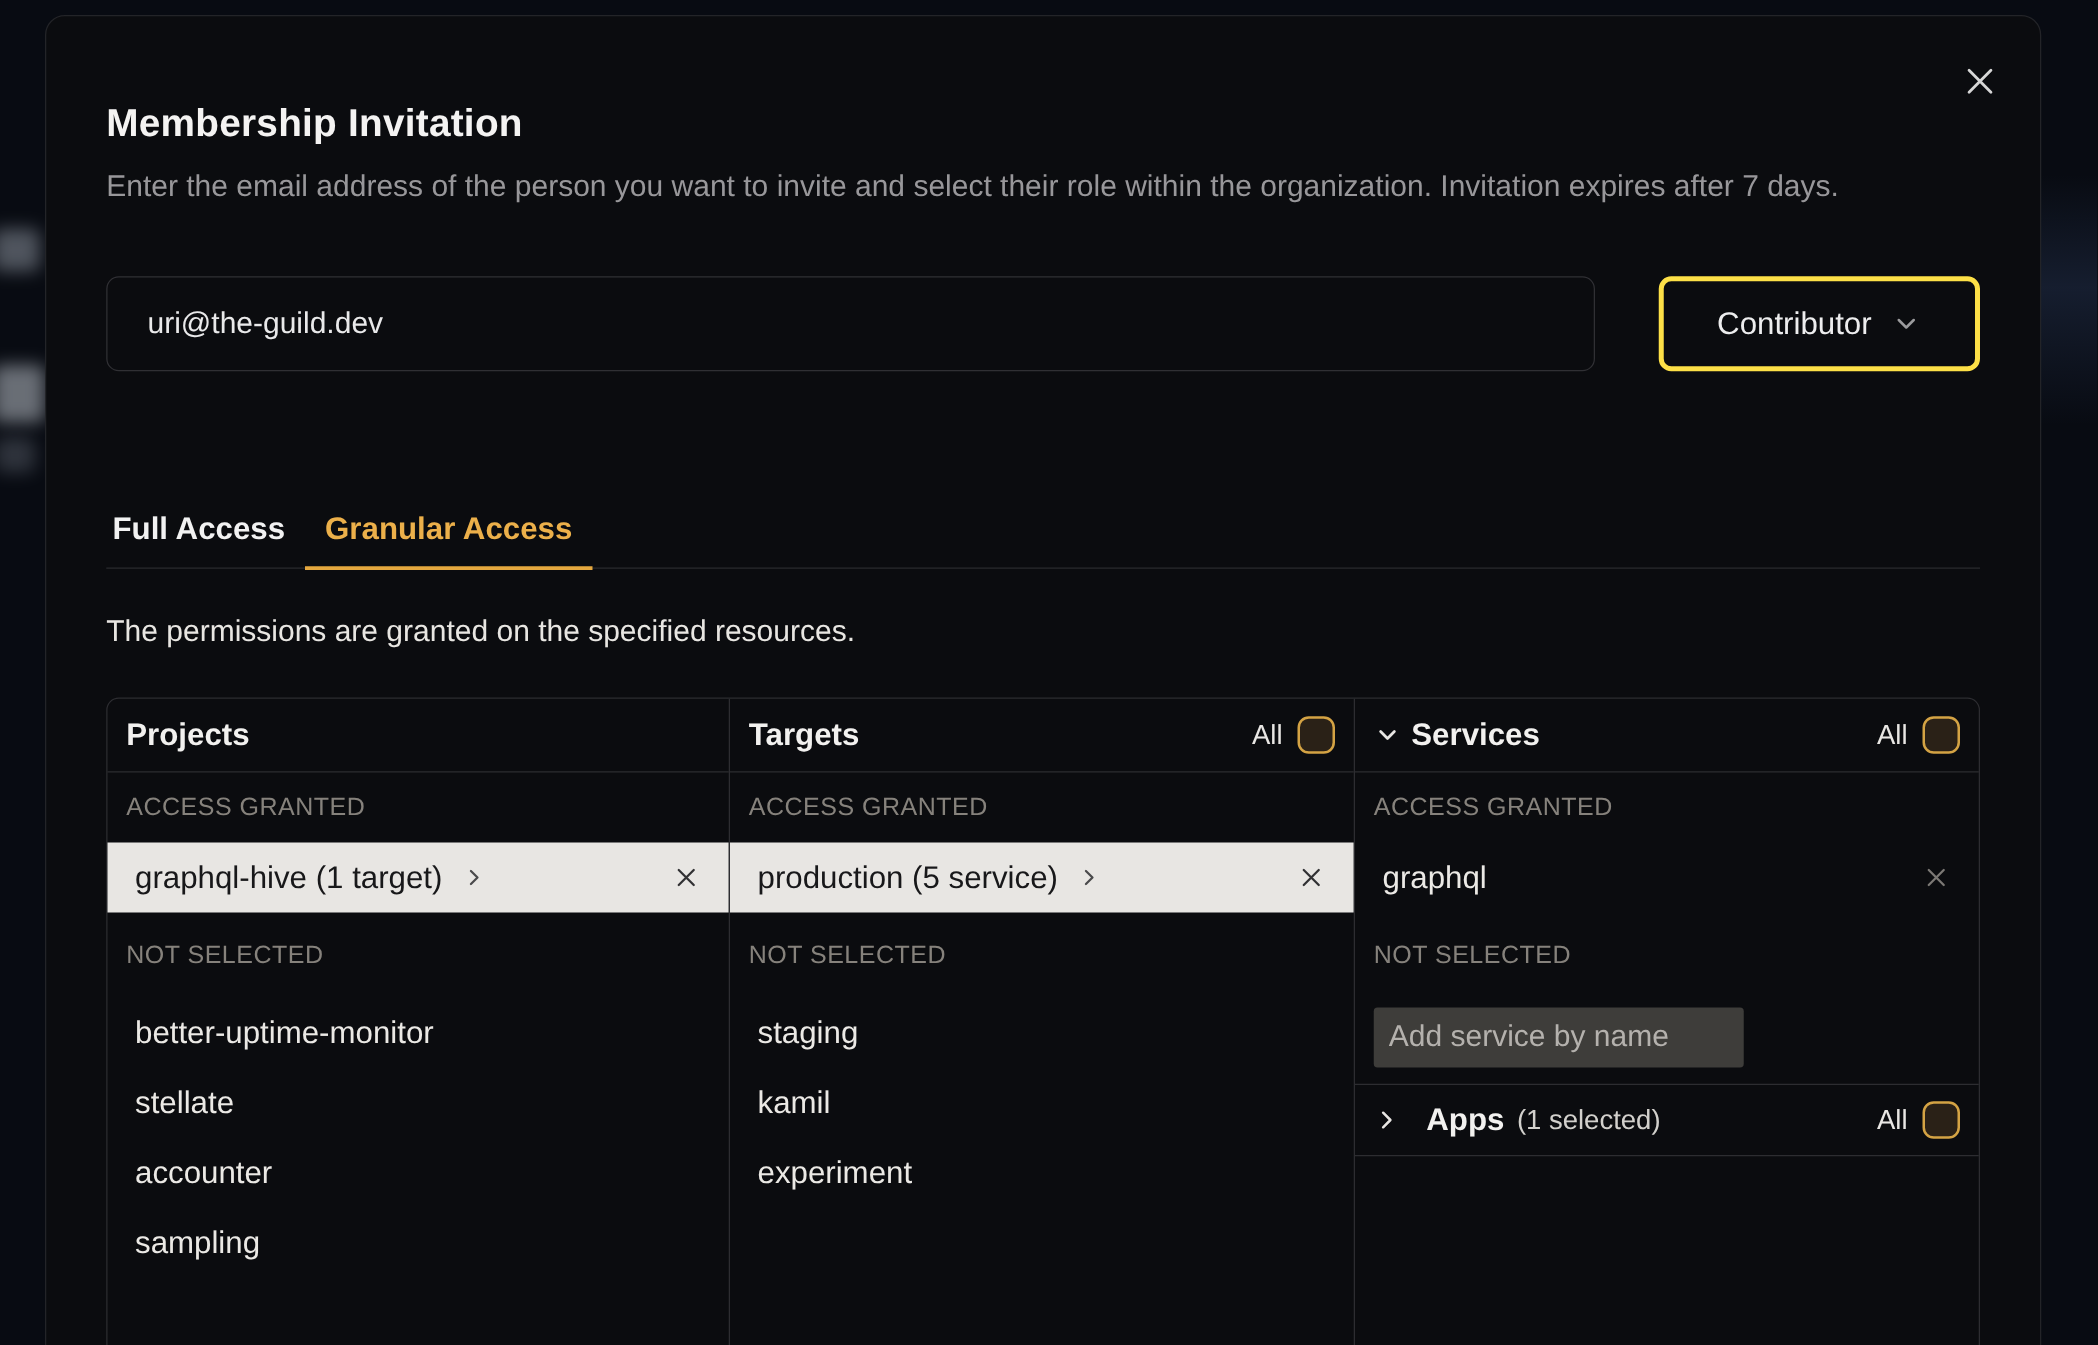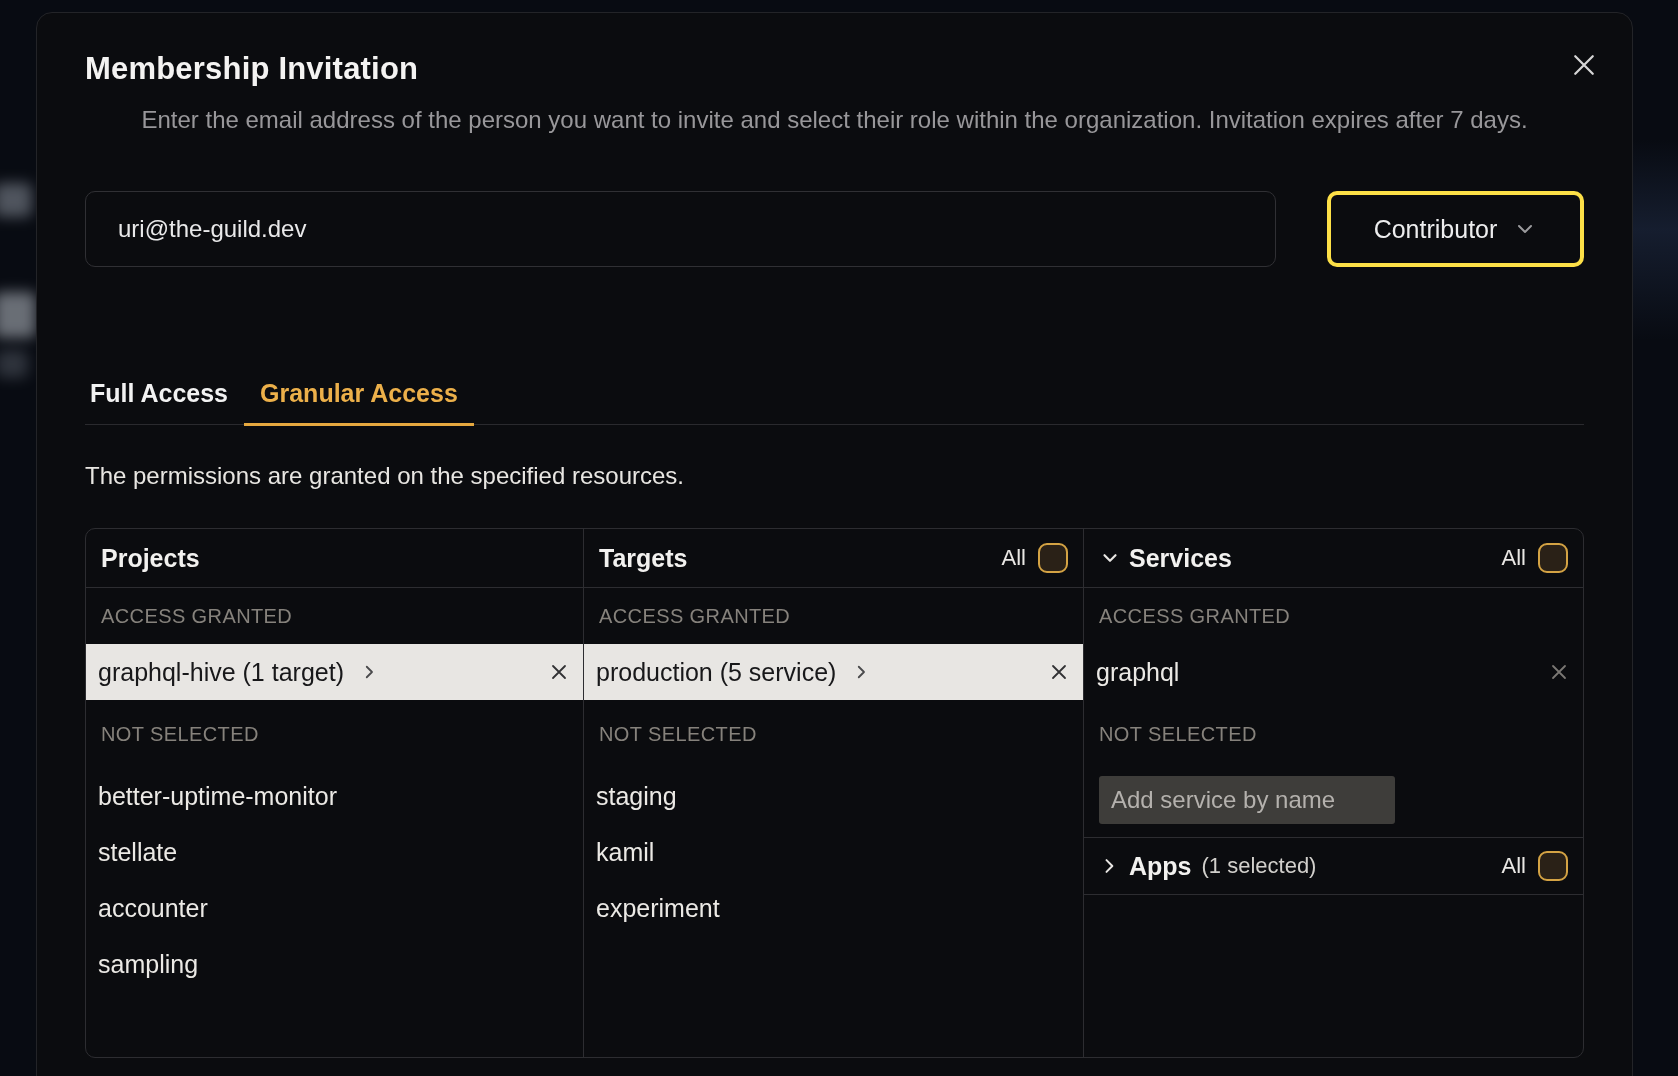--- a/index.html
+++ b/index.html
@@ -21,22 +21,22 @@
   .modal {
     position:absolute; left:36px; top:12px; width:1597px; height:1085px;
     background:#0b0c0f; border:1px solid #232428; border-radius:16px;
     padding:0 48px;
   }
   .close-btn {
     position:absolute; top:32px; right:28px; width:40px; height:40px;
     background:none; border:none; cursor:pointer; color:#d6d6d6;
     display:flex; align-items:center; justify-content:center;
   }
-  .dialog-title { margin-top:38px; font-size:31px; font-weight:bold; color:#f4f3f2; letter-spacing:.2px; }
-  .dialog-desc  { margin-top:14px; font-size:24px; line-height:38px; color:#98979a; max-width:1502px;text-align:center; }
+  .dialog-title { margin-top:68px; font-size:31px; font-weight:bold; color:#f4f3f2; letter-spacing:.2px; }
+  .dialog-desc  { margin-top:14px; font-size:24px; line-height:38px; color:#98979a; max-width:1502px; }
 
   .form-row { display:flex; margin-top:52px; gap:51px; }
   .email-input {
     flex:1; height:76px; background:transparent; border:1px solid #303034; border-radius:10px;
     color:#e9e9ea; font-size:24px; padding:0 32px; outline:none;
     font-family:"Liberation Sans","DejaVu Sans",sans-serif;
   }
   .role-select {
     width:257px; height:76px; border:4px solid #fde047; border-radius:10px;
     display:flex; align-items:center; justify-content:center; gap:16px;
@@ -67,39 +67,39 @@
   .checkbox {
     width:30px; height:30px; flex:none; margin-left:12px; cursor:pointer;
     border:2px solid #d4a344; border-radius:9px; background:#2a2117;
   }
   .section-label {
     height:56px; flex:none; display:flex; align-items:center; padding:0 15px;
     font-size:20px; color:#86827c; letter-spacing:.4px;
   }
   .section-label.ns { height:68px; }
   .row {
-    height:56px; flex:none; display:flex; align-items:center; padding:0 12px;
+    height:56px; flex:none; display:flex; align-items:center; padding:0 22px;
     font-size:25px; color:#ebe9e5; cursor:pointer; white-space:nowrap;
   }
   .row.selected { background:#e8e6e3; color:#18181a; }
   .row .chev { margin-left:16px; color:#4a4a4c; }
   .x-btn { margin-left:auto; background:none; border:none; cursor:pointer; color:#323234;
     display:flex; align-items:center; padding:0; }
   .x-btn.faint { color:#7b7archive874; color:#7b7874; }
   .svc-input {
     width:296px; height:48px; flex:none; margin:8px 15px 0; border:none; outline:none;
     background:#3e3d3a; border-radius:3px; color:#14b8a6; font-size:24px; padding:0 12px;
     font-family:"Liberation Sans","DejaVu Sans",sans-serif;
   }
   .svc-input::placeholder { color:#b4b1ad; opacity:1; }
   .apps-row {
     margin-top:13px; height:58px; flex:none; display:flex; align-items:center; padding:0 15px;
     border-top:1px solid #2d2d31; border-bottom:1px solid #2d2d31; cursor:pointer;
   }
-  .apps-row .apps-name { font-size:25px; font-weight:bold; color:#f2f1ef; margin-left:10px; }
+  .apps-row .apps-name { font-size:25px; font-weight:bold; color:#f2f1ef; margin-left:22px; }
   .apps-row .apps-count { font-size:22px; color:#d2d0cc; margin-left:10px; }
 </style>
 </head>
 <body>
 
 <div class="bg-blob blob1"></div>
 <div class="bg-blob blob2"></div>
 <div class="bg-blob blob3"></div>
 <div class="right-glow"></div>
 

